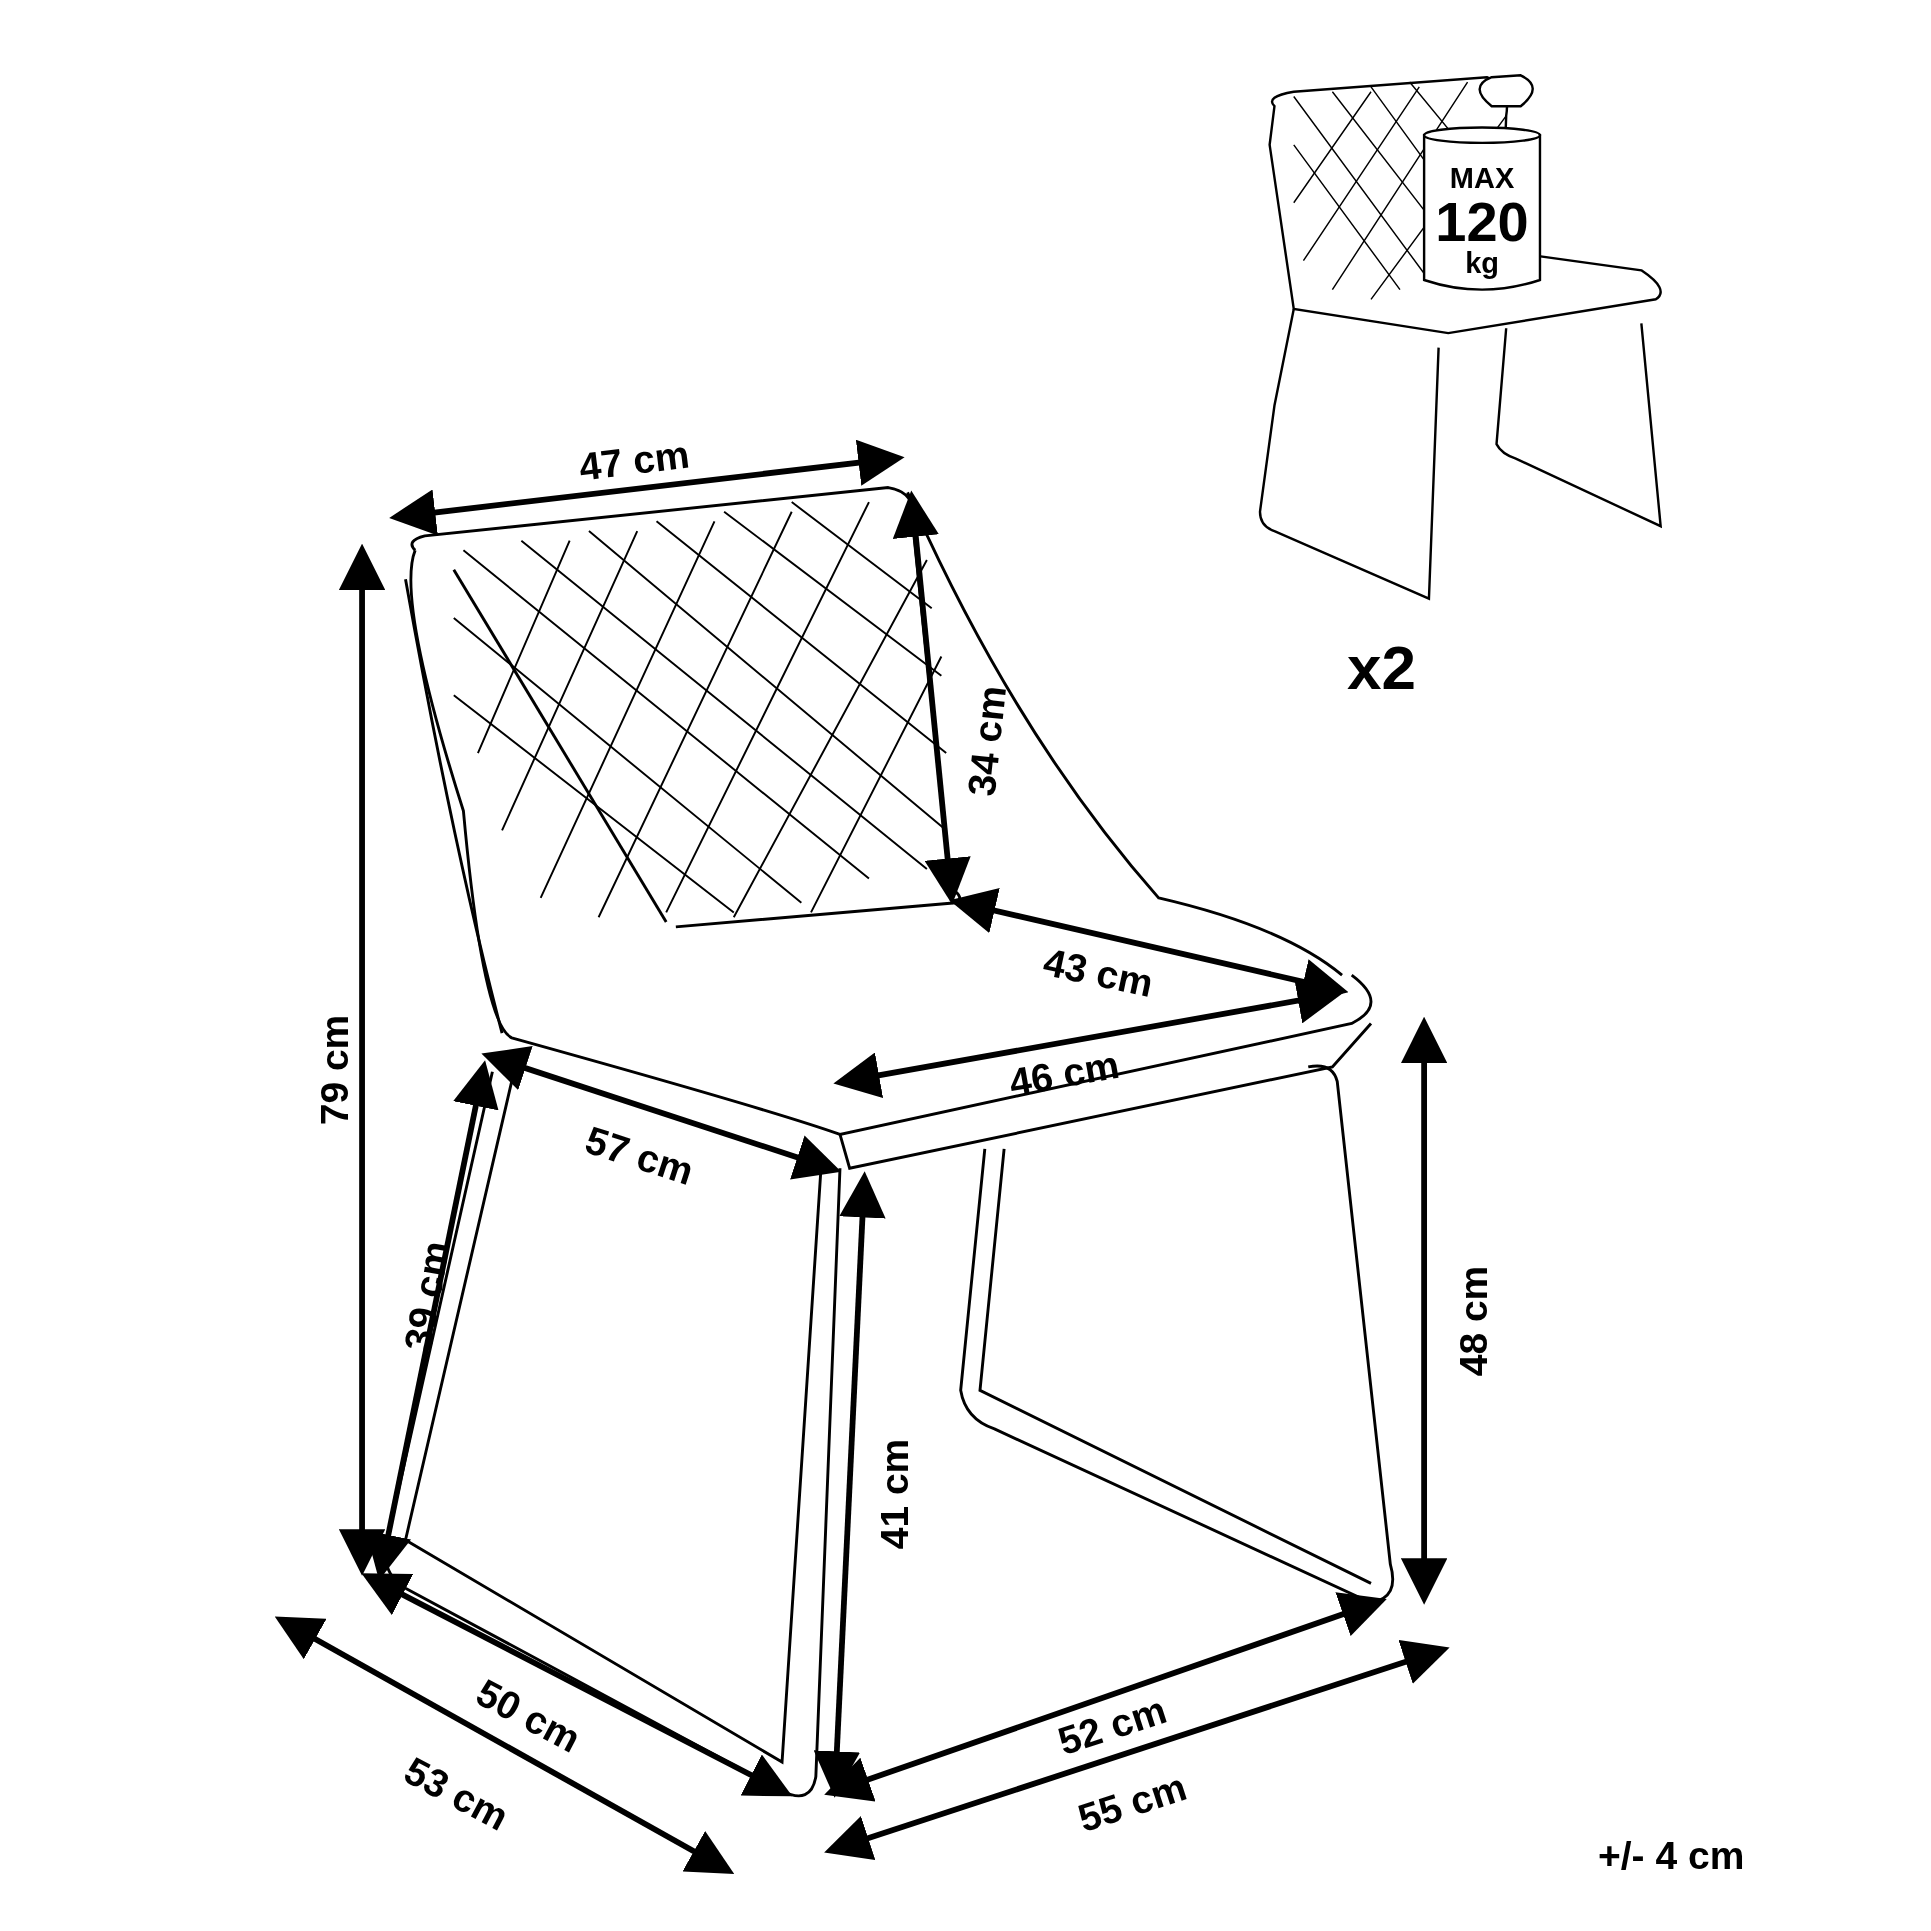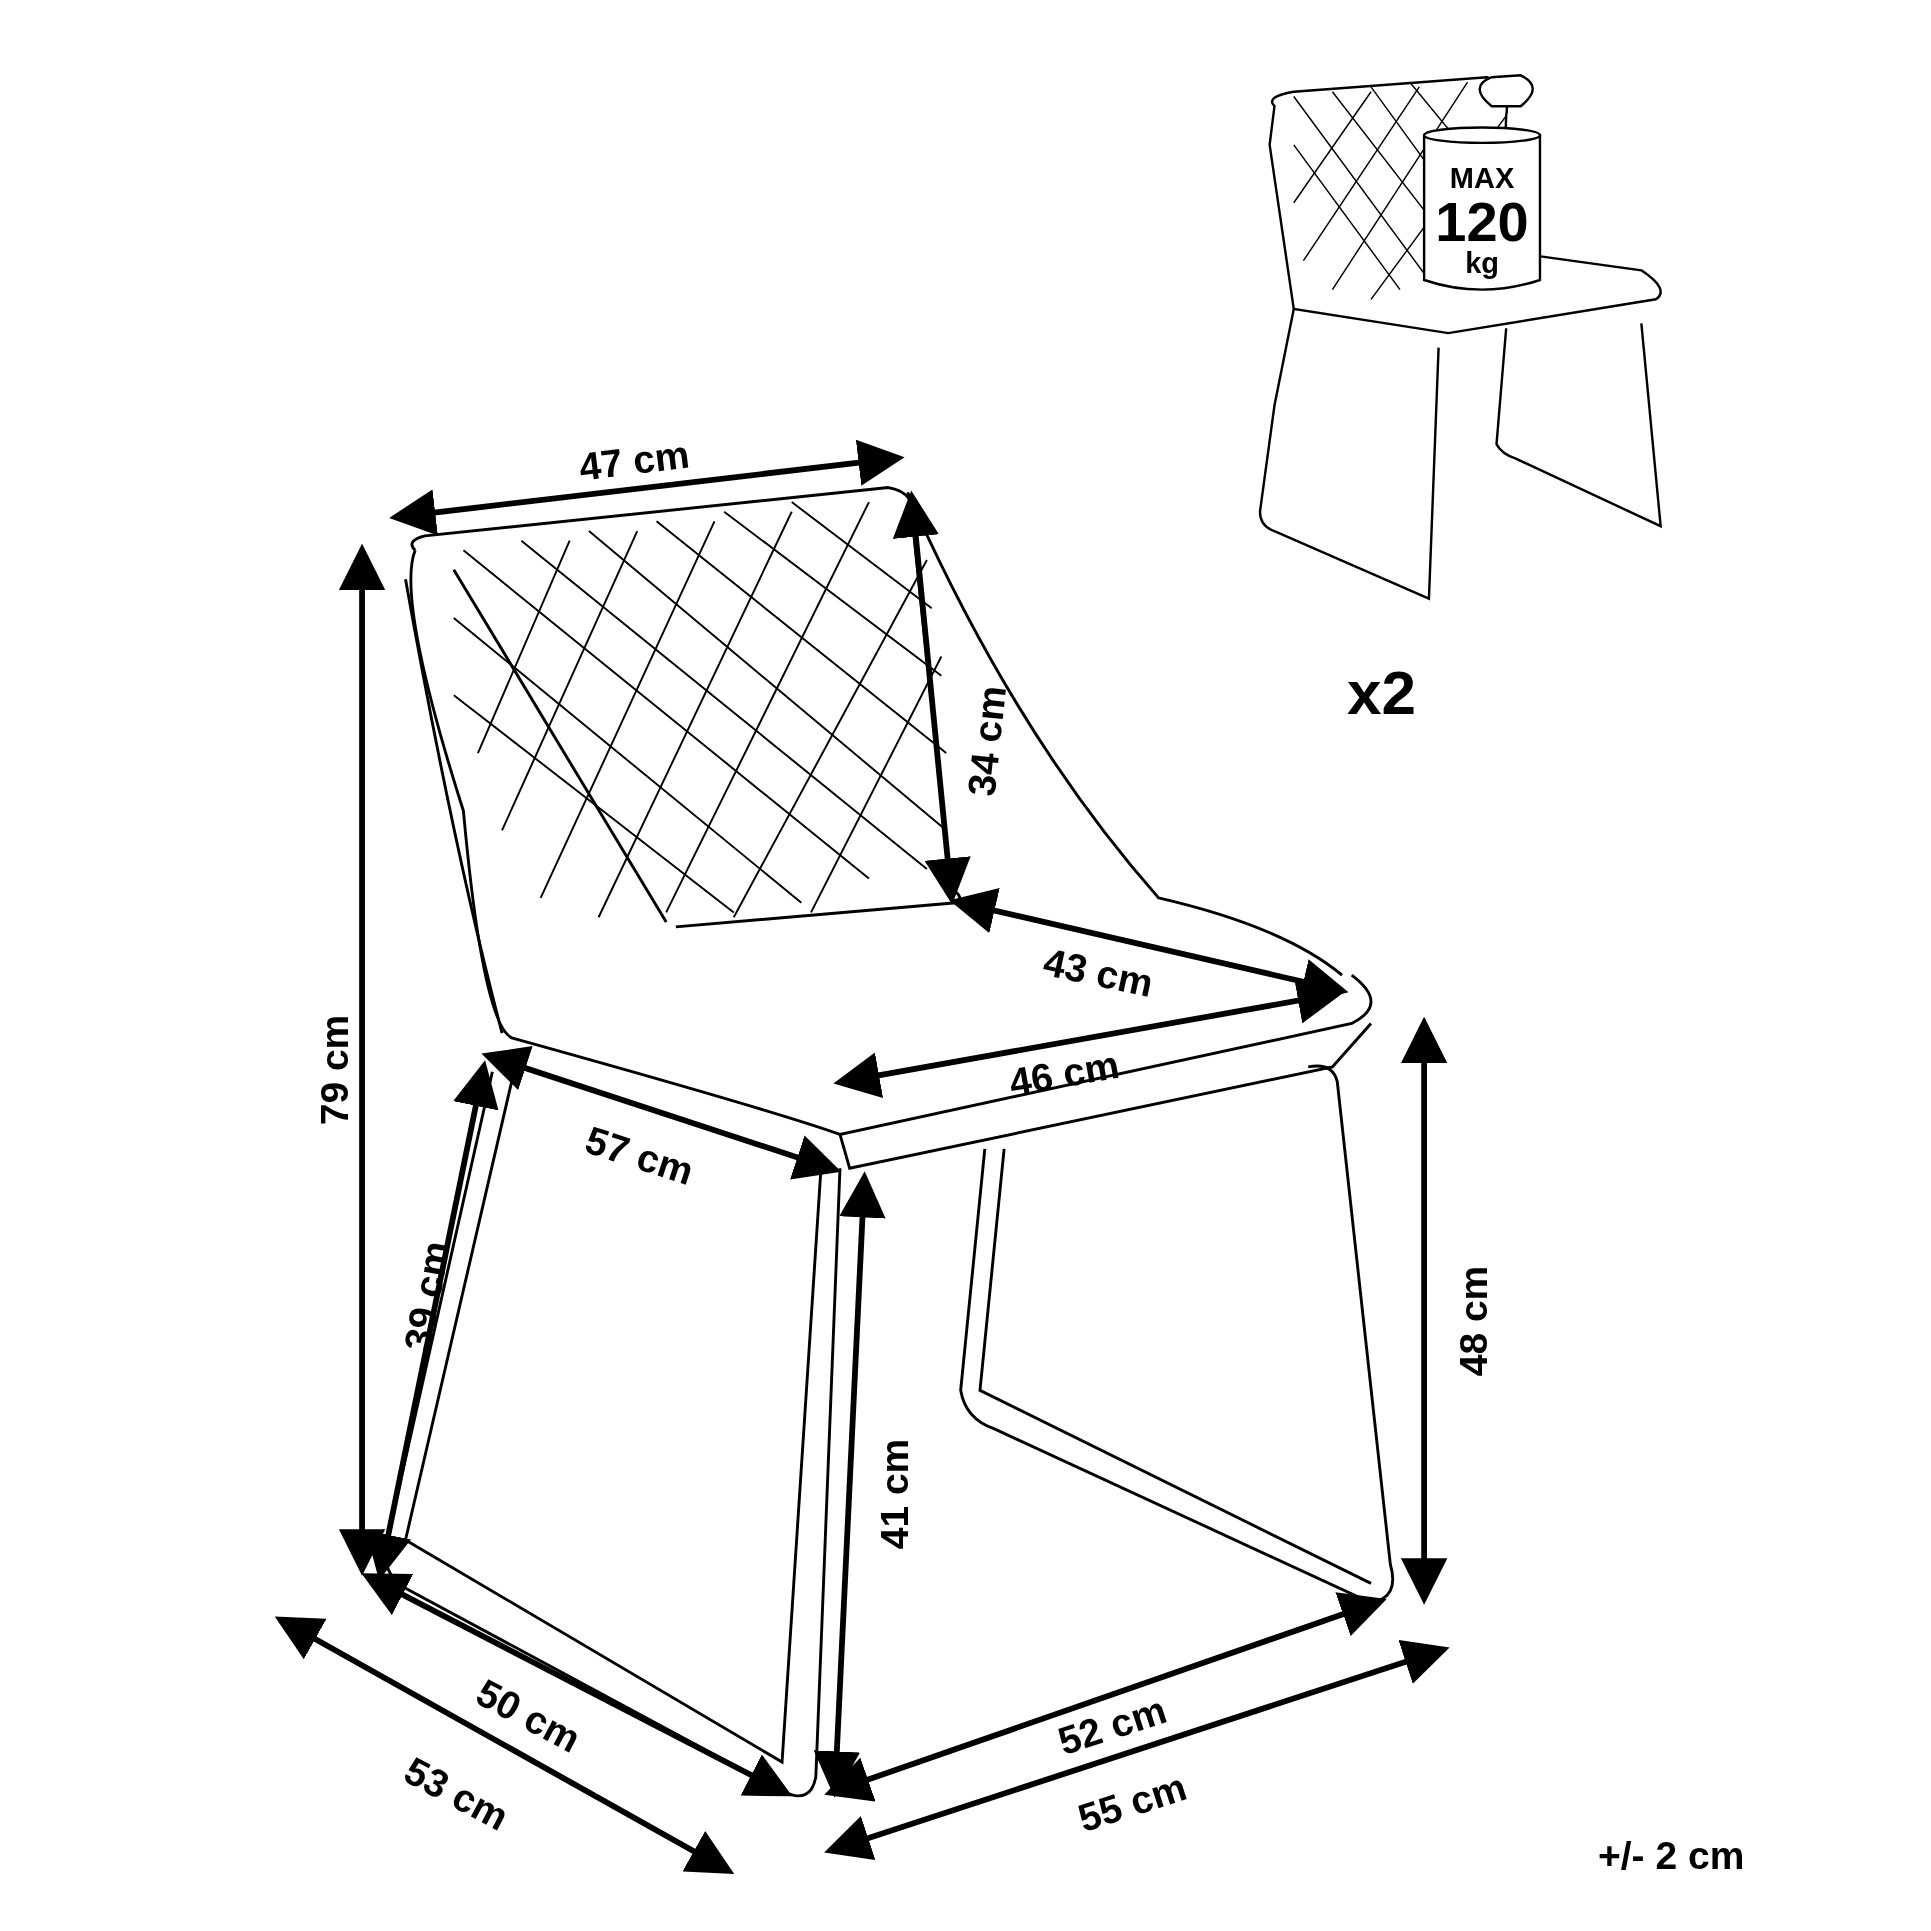--- a/index.html
+++ b/index.html
@@ -1,19 +1,19 @@
 <!DOCTYPE html>
 <html><head>
 <meta charset="utf-8">
 <style>
 html,body{margin:0;padding:0;background:#fff;}
 body{width:1931px;height:1931px;position:relative;overflow:hidden;font-family:"Liberation Sans",sans-serif;}
 svg{position:absolute;left:0;top:0;}
 .lbl{position:absolute;font-weight:bold;font-size:39px;color:#000;white-space:nowrap;transform-origin:center center;}
-.big{font-size:62px;margin-top:25px;}
+.big{font-size:62px;}
 .w{font-weight:bold;text-anchor:middle;font-family:"Liberation Sans",sans-serif;}
 </style>
 </head>
 <body>
 
 <svg width="1931" height="1931" viewBox="0 0 2000 2000">
   <defs>
     <marker id="ah" markerWidth="8" markerHeight="8" refX="6" refY="4" orient="auto-start-reverse">
       <path d="M0,0 L8,4 L0,8 Z" fill="#000"></path>
     </marker>
@@ -81,14 +81,14 @@
 <div class="lbl" style="left:584px;top:1134px;transform:rotate(18deg)">57 cm</div>
 <div class="lbl" style="left:280px;top:1048px;transform:rotate(-90deg)">79 cm</div>
 <div class="lbl" style="left:372px;top:1274px;transform:rotate(-80deg)">39 cm</div>
 <div class="lbl" style="left:1419px;top:1299px;transform:rotate(-90deg)">48 cm</div>
 <div class="lbl" style="left:840px;top:1472px;transform:rotate(-90deg)">41 cm</div>
 <div class="lbl" style="left:473px;top:1694px;transform:rotate(28deg)">50 cm</div>
 <div class="lbl" style="left:401px;top:1772px;transform:rotate(28deg)">53 cm</div>
 <div class="lbl" style="left:1057px;top:1704px;transform:rotate(-18deg)">52 cm</div>
 <div class="lbl" style="left:1077px;top:1781px;transform:rotate(-18deg)">55 cm</div>
 <div class="lbl big" style="left:1347px;top:632px">x2</div>
-<div class="lbl" style="left:1598px;top:1834px">+/- 2 cm</div>
+<div class="lbl" style="left:1598px;top:1834px">+/- 4 cm</div>
 
 
 </body></html>

